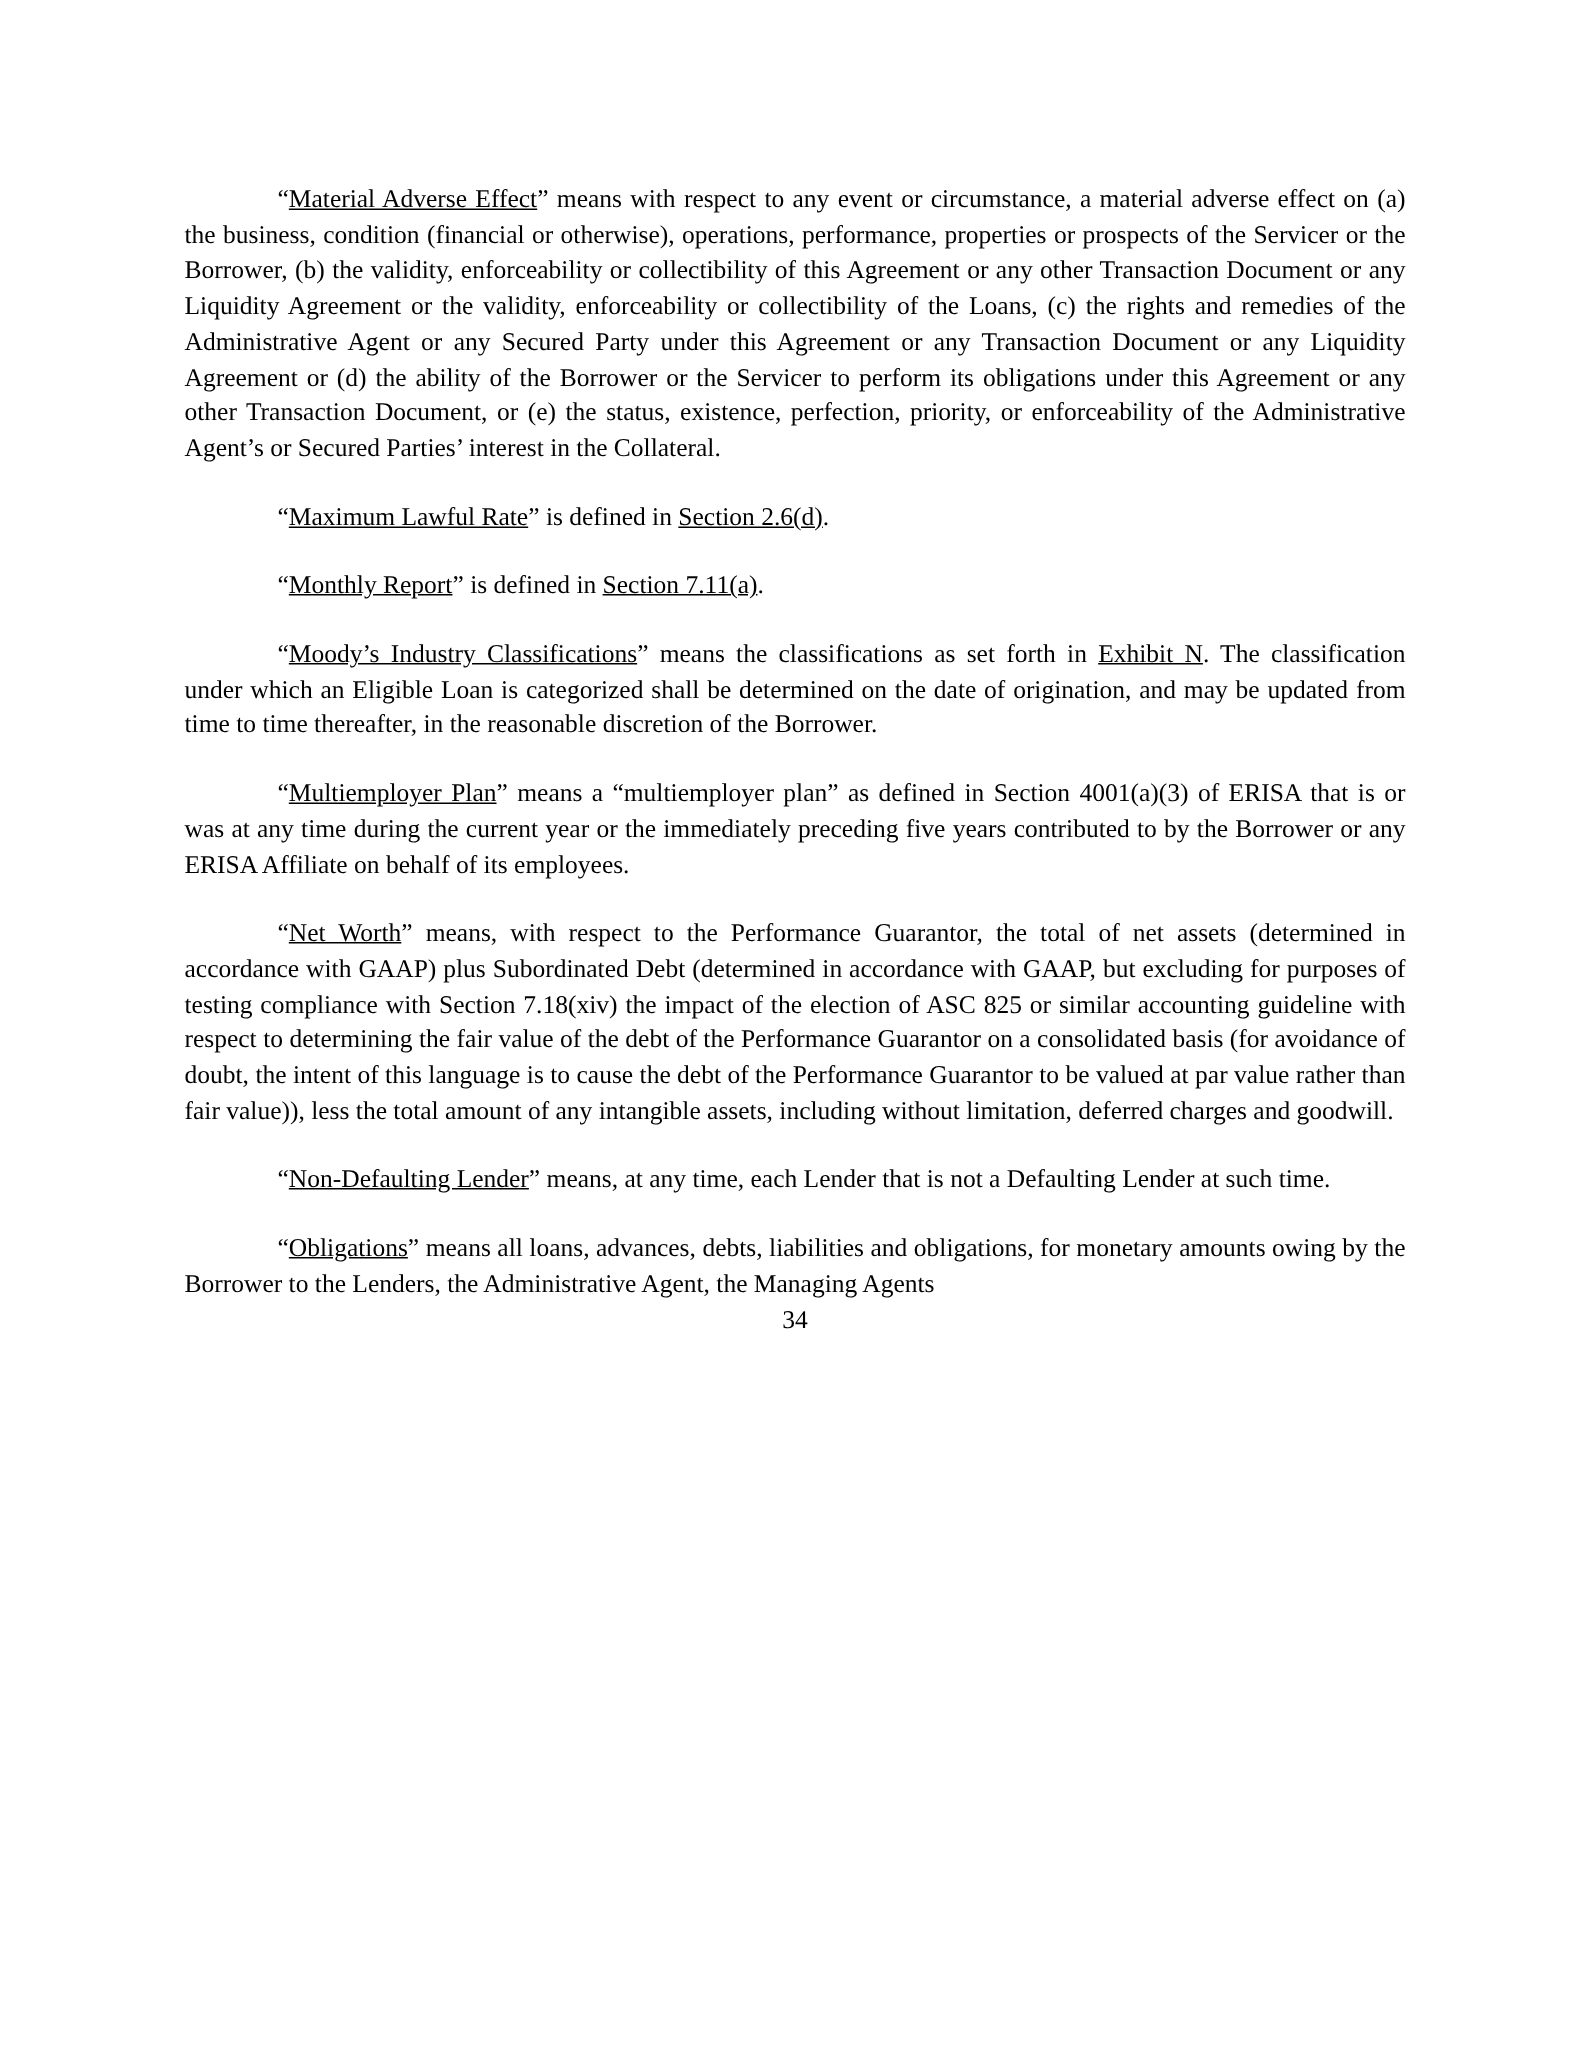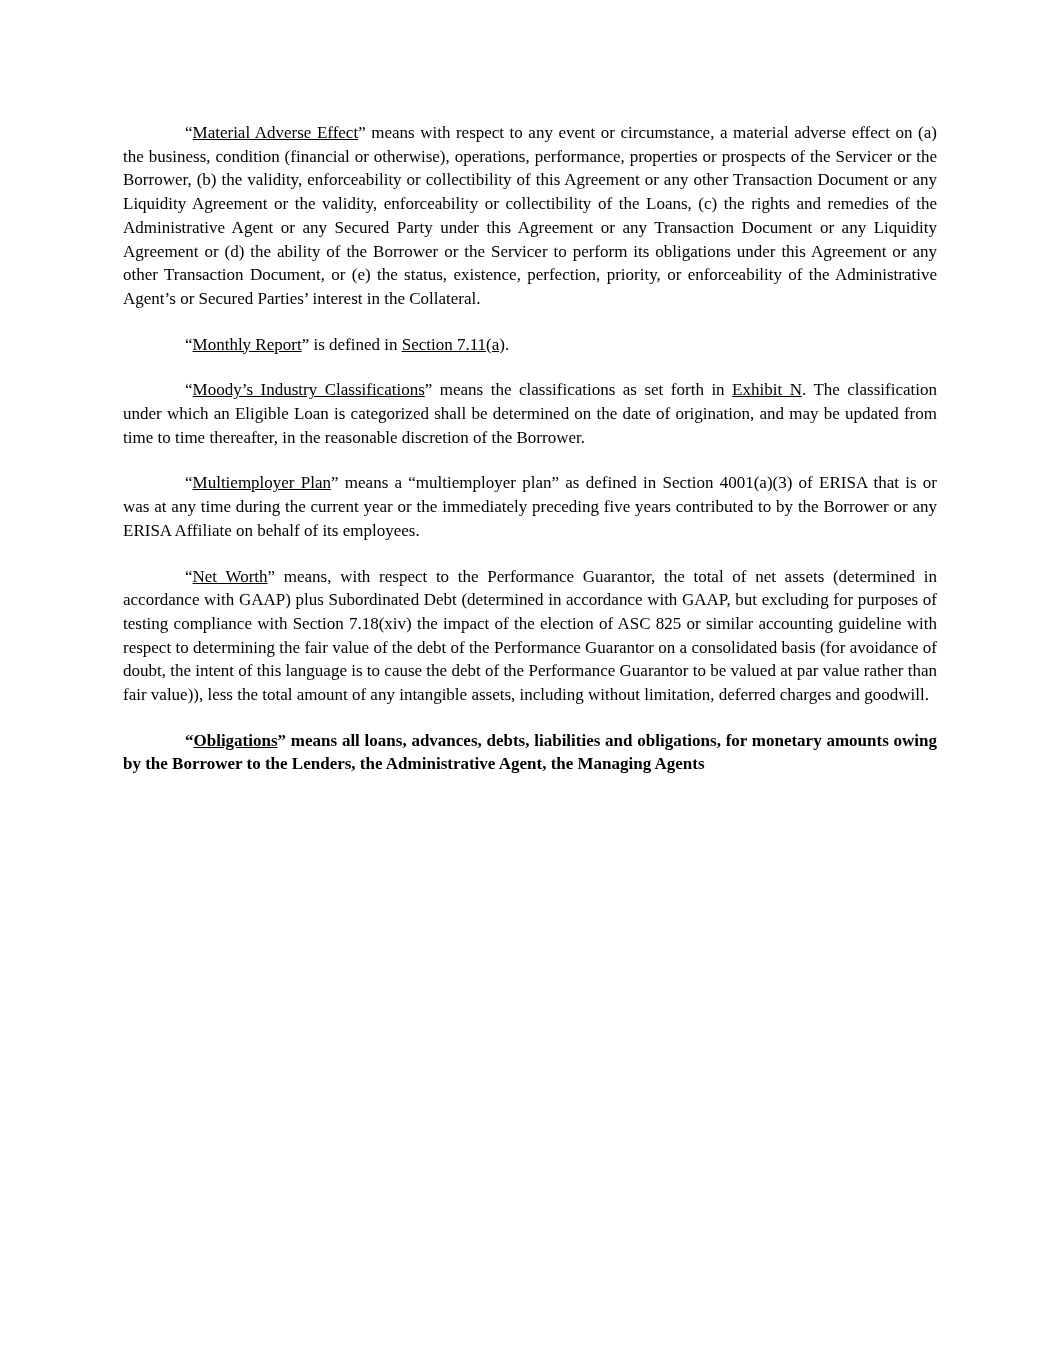--- a/index.html
+++ b/index.html
@@ -14,32 +14,35 @@
     font-size: 17px;
     line-height: 23.7px;
     padding: 121px 118px 0 123px;
     overflow: hidden;
   }
   .doc-body p.para {
     text-align: justify;
     text-indent: 62px;
     margin: 0 0 22px 0;
   }
-  .doc-body p.para:last-child { margin-bottom: 0; font-weight: bold; }
+  .doc-body p.para:last-child { margin-bottom: 0; }
   .u { text-decoration: underline; }
   .page-number {
     text-align: center;
     margin-top: 0;
   }
 </style>
 </head>
 <body>
 
 <div class="page">
   <div class="doc-body" id="doc-body">
       <p class="para"><span>“</span><span class="u">Material Adverse Effect</span><span>” means with respect to any event or circumstance, a material adverse effect on (a) the business, condition (financial or otherwise), operations, performance, properties or prospects of the Servicer or the Borrower, (b) the validity, enforceability or collectibility of this Agreement or any other Transaction Document or any Liquidity Agreement or the validity, enforceability or collectibility of the Loans, (c) the rights and remedies of the Administrative Agent or any Secured Party under this Agreement or any Transaction Document or any Liquidity Agreement or (d) the ability of the Borrower or the Servicer to perform its obligations under this Agreement or any other Transaction Document, or (e) the status, existence, perfection, priority, or enforceability of the Administrative Agent’s or Secured Parties’ interest in the Collateral.</span></p>
+      <p class="para"><span>“</span><span class="u">Maximum Lawful Rate</span><span>” is defined in </span><span class="u">Section 2.6(d)</span><span>.</span></p>
       <p class="para"><span>“</span><span class="u">Monthly Report</span><span>” is defined in </span><span class="u">Section 7.11(a)</span><span>.</span></p>
       <p class="para"><span>“</span><span class="u">Moody’s Industry Classifications</span><span>” means the classifications as set forth in </span><span class="u">Exhibit N</span><span>. The classification under which an Eligible Loan is categorized shall be determined on the date of origination, and may be updated from time to time thereafter, in the reasonable discretion of the Borrower.</span></p>
       <p class="para"><span>“</span><span class="u">Multiemployer Plan</span><span>” means a “multiemployer plan” as defined in Section 4001(a)(3) of ERISA that is or was at any time during the current year or the immediately preceding five years contributed to by the Borrower or any ERISA Affiliate on behalf of its employees.</span></p>
       <p class="para"><span>“</span><span class="u">Net Worth</span><span>” means, with respect to the Performance Guarantor, the total of net assets (determined in accordance with GAAP) plus Subordinated Debt (determined in accordance with GAAP, but excluding for purposes of testing compliance with Section 7.18(xiv) the impact of the election of ASC 825 or similar accounting guideline with respect to determining the fair value of the debt of the Performance Guarantor on a consolidated basis (for avoidance of doubt, the intent of this language is to cause the debt of the Performance Guarantor to be valued at par value rather than fair value)), less the total amount of any intangible assets, including without limitation, deferred charges and goodwill.</span></p>
+      <p class="para"><span>“</span><span class="u">Non-Defaulting Lender</span><span>” means, at any time, each Lender that is not a Defaulting Lender at such time.</span></p>
       <p class="para"><span>“</span><span class="u">Obligations</span><span>” means all loans, advances, debts, liabilities and obligations, for monetary amounts owing by the Borrower to the Lenders, the Administrative Agent, the Managing Agents</span></p>
     </div>
+  <div class="page-number">34</div>
 </div>
 
 </body></html>

